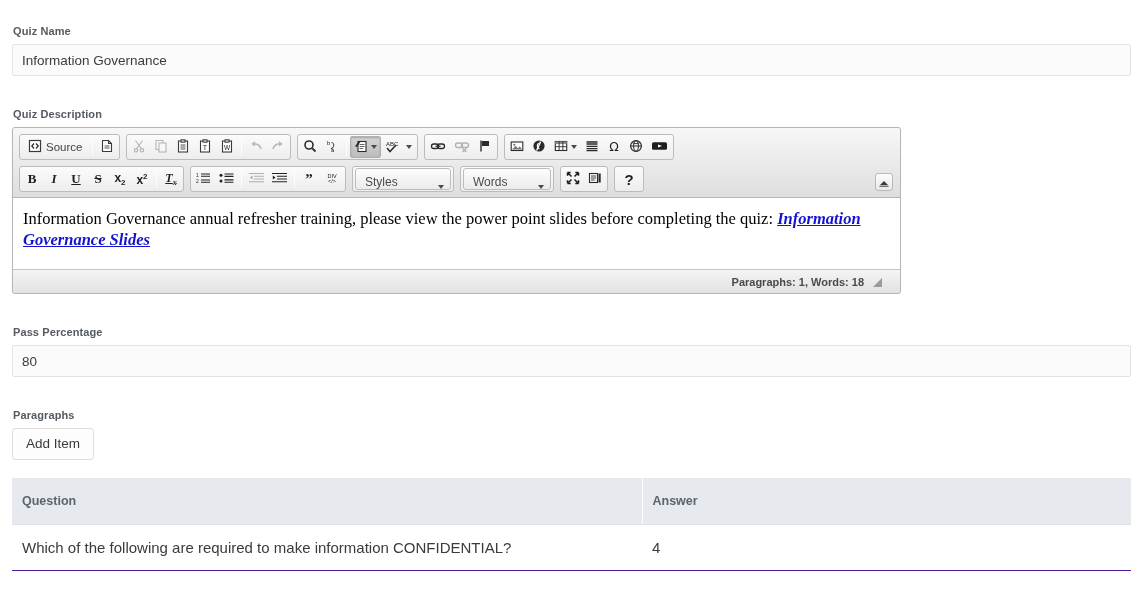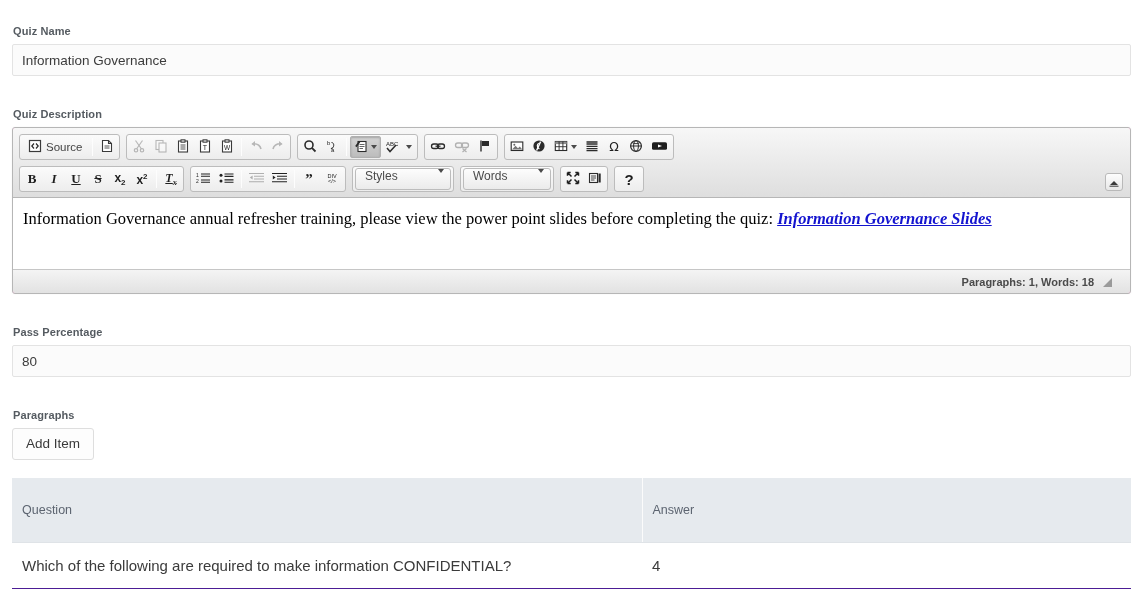--- a/index.html
+++ b/index.html
@@ -34,21 +34,21 @@
     line-height: 30px;
     font-family: "Liberation Sans", sans-serif;
     display: block;
   }
 
   .spacer-a { height: 25px; }
   .spacer-b { height: 32px; }
 
   
   .cke {
-    width: 1119px;
+    width: 889px;
     border: 1px solid #b6b6b6;
     border-radius: 3px;
     background: #f9a8d4;
     box-shadow: 0 0 2px rgba(0,0,0,.05);
   }
   .cke-top {
     background: linear-gradient(to bottom,#f7f7f7 0%, #dedede 100%);
     border-bottom: 1px solid #b6b6b6;
     padding: 6px 6px 5px 6px;
     position: relative;
@@ -98,21 +98,21 @@
     width: 0; height: 0;
     border-left: 3.5px solid transparent;
     border-right: 3.5px solid transparent;
     border-top: 4px solid #4a4a4a;
     margin-left: 3px;
   }
   .tb-ico { display: block; }
 
   
   .tb-combo {
-    display: inline-flex; align-items: flex-start;
+    display: inline-flex; align-items: flex-end;
     justify-content: space-between;
     height: 22px;
     border: 1px solid #bcbcbc;
     border-radius: 3px;
     background: linear-gradient(to bottom,#fdfdfd,#ebebeb);
     padding: 0 6px 0 9px;
     font-size: 12px;
     color: #4a4a4a;
     margin-right: 0;
     cursor: default;
@@ -186,23 +186,23 @@
   table.qtable {
     width: 1119px;
     border-collapse: collapse;
     table-layout: fixed;
     font-size: 13px;
   }
   table.qtable th {
     background: #e6eaee;
     color: #5c6470;
     font-size: 12.5px;
-    font-weight: normal;
+    font-weight: bold;
     text-align: left;
-    padding: 25px 10px;
+    padding: 16px 10px;
     border-right: 1px solid #fbfbfb;
     border-bottom: 1px solid #dfe3e7;
   }
   table.qtable th:last-child { border-right: none; }
   table.qtable td {
     padding: 14px 10px;
     color: #3b3b3b;
     font-size: 15px;
     border-bottom: 1px solid #4c1d95;
     background: #fff;

